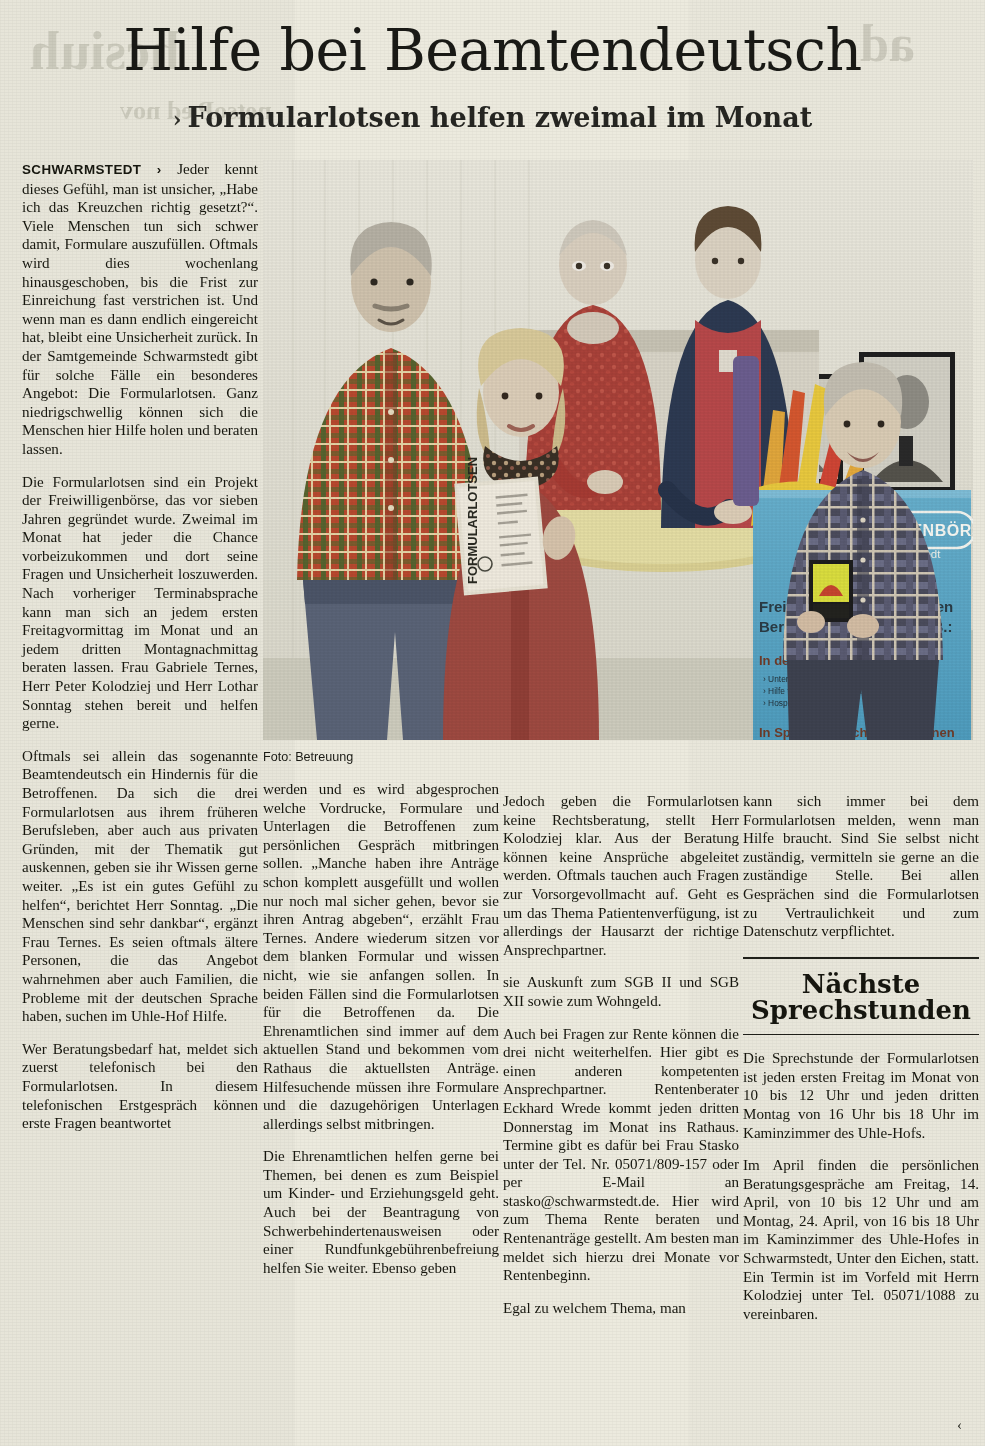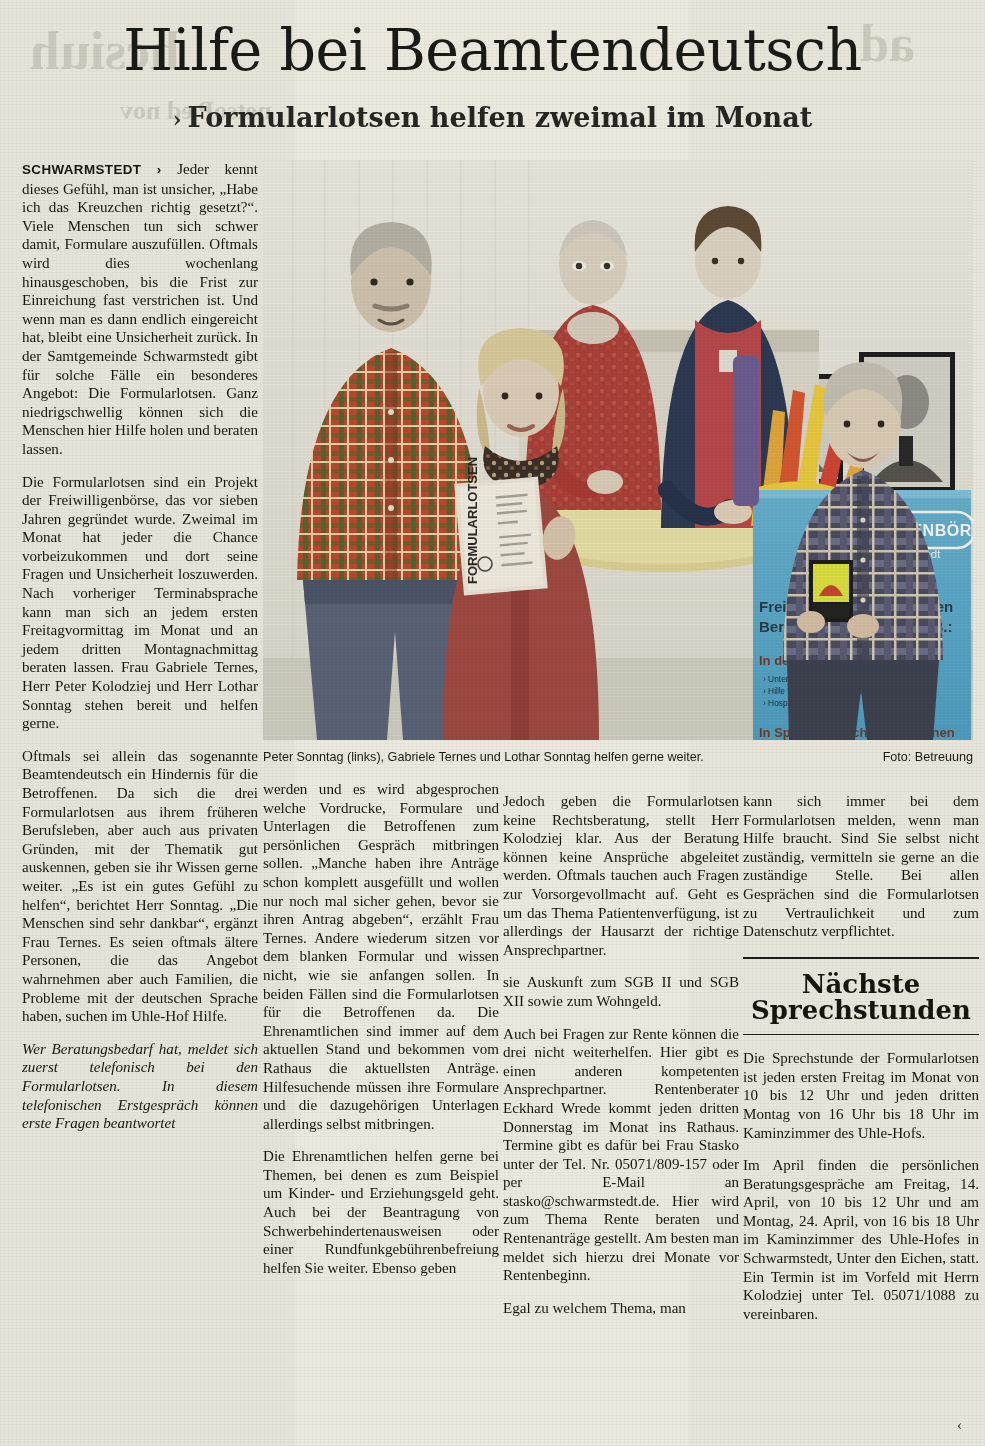--- a/index.html
+++ b/index.html
@@ -338,33 +338,32 @@
         <ellipse cx="600" cy="466" rx="16" ry="12" fill="#d3bda4"></ellipse>
         <path d="M524 500 l152 0 l-6 80 l-66 0 l-6 -50 l-6 50 l-66 0z" fill="#3e4250"></path>
       </g>
 
       <rect x="470" y="196" width="26" height="150" rx="6" fill="#6b5d8e"></rect>
     </svg>
     <div class="grain"></div>
   </div>
 
   <div class="caption">
-    <span>Peter Sonntag (links), Gabriele Ternes und Lothar Sonntag helfen gerne weiter.</span>
     <span class="credit">Foto: Betreuung</span>
   </div>
 
   <div class="col c1" style="top:160px;">
     <p class="body">
       <span class="dateline">SCHWARMSTEDT</span>
       <span class="dateline chev">›</span>
       <span>Jeder kennt dieses Gefühl, man ist unsicher, „Habe ich das Kreuzchen richtig gesetzt?“. Viele Menschen tun sich schwer damit, Formulare auszufüllen. Oftmals wird dies wochenlang hinausgeschoben, bis die Frist zur Einreichung fast verstrichen ist. Und wenn man es dann endlich eingereicht hat, bleibt eine Unsicherheit zurück. In der Samtgemeinde Schwarmstedt gibt für solche Fälle ein besonderes Angebot: Die Formularlotsen. Ganz niedrigschwellig können sich die Menschen hier Hilfe holen und beraten lassen.</span>
     </p>
     <p class="body">Die Formularlotsen sind ein Projekt der Freiwilligenbörse, das vor sieben Jahren gegründet wurde. Zweimal im Monat hat jeder die Chance vorbeizukommen und dort seine Fragen und Unsicherheit loszuwerden. Nach vorheriger Terminabsprache kann man sich an jedem ersten Freitagvormittag im Monat und an jedem dritten Montagnachmittag beraten lassen. Frau Gabriele Ternes, Herr Peter Kolodziej und Herr Lothar Sonntag stehen bereit und helfen gerne.</p>
     <p class="body">Oftmals sei allein das sogenannte Beamtendeutsch ein Hindernis für die Betroffenen. Da sich die drei Formularlotsen aus ihrem früheren Berufsleben, aber auch aus privaten Gründen, mit der Thematik gut auskennen, geben sie ihr Wissen gerne weiter. „Es ist ein gutes Gefühl zu helfen“, berichtet Herr Sonntag. „Die Menschen sind sehr dankbar“, ergänzt Frau Ternes. Es seien oftmals ältere Personen, die das Angebot wahrnehmen aber auch Familien, die Probleme mit der deutschen Sprache haben, suchen im Uhle-Hof Hilfe.</p>
-    <p class="body" style="font-style:italic;">Wer Beratungsbedarf hat, meldet sich zuerst telefonisch bei den Formularlotsen. In diesem telefonischen Erstgespräch können erste Fragen beantwortet</p>
+    <p class="body" style="">Wer Beratungsbedarf hat, meldet sich zuerst telefonisch bei den Formularlotsen. In diesem telefonischen Erstgespräch können erste Fragen beantwortet</p>
   </div>
 
   <div class="col c2" style="top:780px;">
     <p class="body">werden und es wird abgesprochen welche Vordrucke, Formulare und Unterlagen die Betroffenen zum persönlichen Gespräch mitbringen sollen. „Manche haben ihre Anträge schon komplett ausgefüllt und wollen nur noch mal sicher gehen, bevor sie ihren Antrag abgeben“, erzählt Frau Ternes. Andere wiederum sitzen vor dem blanken Formular und wissen nicht, wie sie anfangen sollen. In beiden Fällen sind die Formularlotsen für die Betroffenen da. Die Ehrenamtlichen sind immer auf dem aktuellen Stand und bekommen vom Rathaus die aktuellsten Anträge. Hilfesuchende müssen ihre Formulare und die dazugehörigen Unterlagen allerdings selbst mitbringen.</p>
     <p class="body">Die Ehrenamtlichen helfen gerne bei Themen, bei denen es zum Beispiel um Kinder- und Erziehungsgeld geht. Auch bei der Beantragung von Schwerbehindertenausweisen oder einer Rundfunkgebührenbefreiung helfen Sie weiter. Ebenso geben</p>
   </div>
 
   <div class="col c3" style="top:792px;">
     <p class="body">Jedoch geben die Formularlotsen keine Rechtsberatung, stellt Herr Kolodziej klar. Aus der Beratung können keine Ansprüche abgeleitet werden. Oftmals tauchen auch Fragen zur Vorsorgevollmacht auf. Geht es um das Thema Patientenverfügung, ist allerdings der Hausarzt der richtige Ansprechpartner.</p>
     <p class="body">sie Auskunft zum SGB II und SGB XII sowie zum Wohngeld.</p>

